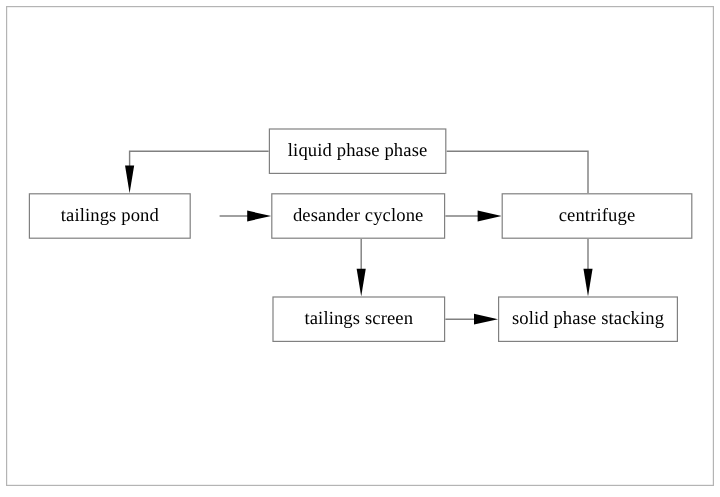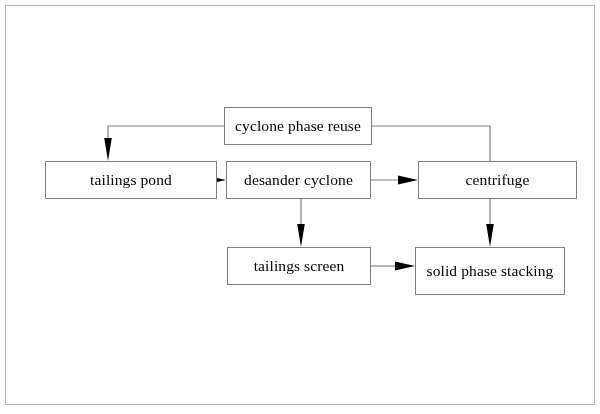--- a/index.html
+++ b/index.html
@@ -97,37 +97,37 @@
     <g>
       <polyline class="edge-line" points="490,161 490,126 372,126"></polyline>
     </g>
 
     <g>
       <polyline class="edge-line" points="224,126 108,126 108,146"></polyline>
       <polygon class="arrow-head" points="104.2,138 108,161 111.8,138"></polygon>
     </g>
   </svg>
 
-  <div class="node" style="left:45px; top:161px; width:172px; height:38px;">
+  <div class="node" style="left:24px; top:161px; width:135px; height:38px;">
     <span class="node-label">tailings pond</span>
   </div>
 
   <div class="node" style="left:224px; top:107px; width:148px; height:38px;">
-    <span class="node-label">cyclone phase reuse</span>
+    <span class="node-label">liquid phase phase</span>
   </div>
 
   <div class="node" style="left:226px; top:161px; width:145px; height:38px;text-align:right;">
     <span class="node-label">desander cyclone</span>
   </div>
 
   <div class="node" style="left:418px; top:161px; width:159px; height:38px;">
     <span class="node-label">centrifuge</span>
   </div>
 
   <div class="node" style="left:227px; top:247px; width:144px; height:38px;">
     <span class="node-label">tailings screen</span>
   </div>
 
-  <div class="node" style="left:415px; top:247px; width:150px; height:48px;">
+  <div class="node" style="left:415px; top:247px; width:150px; height:38px;">
     <span class="node-label">solid phase stacking</span>
   </div>
 
 </div>
 
 </body></html>

